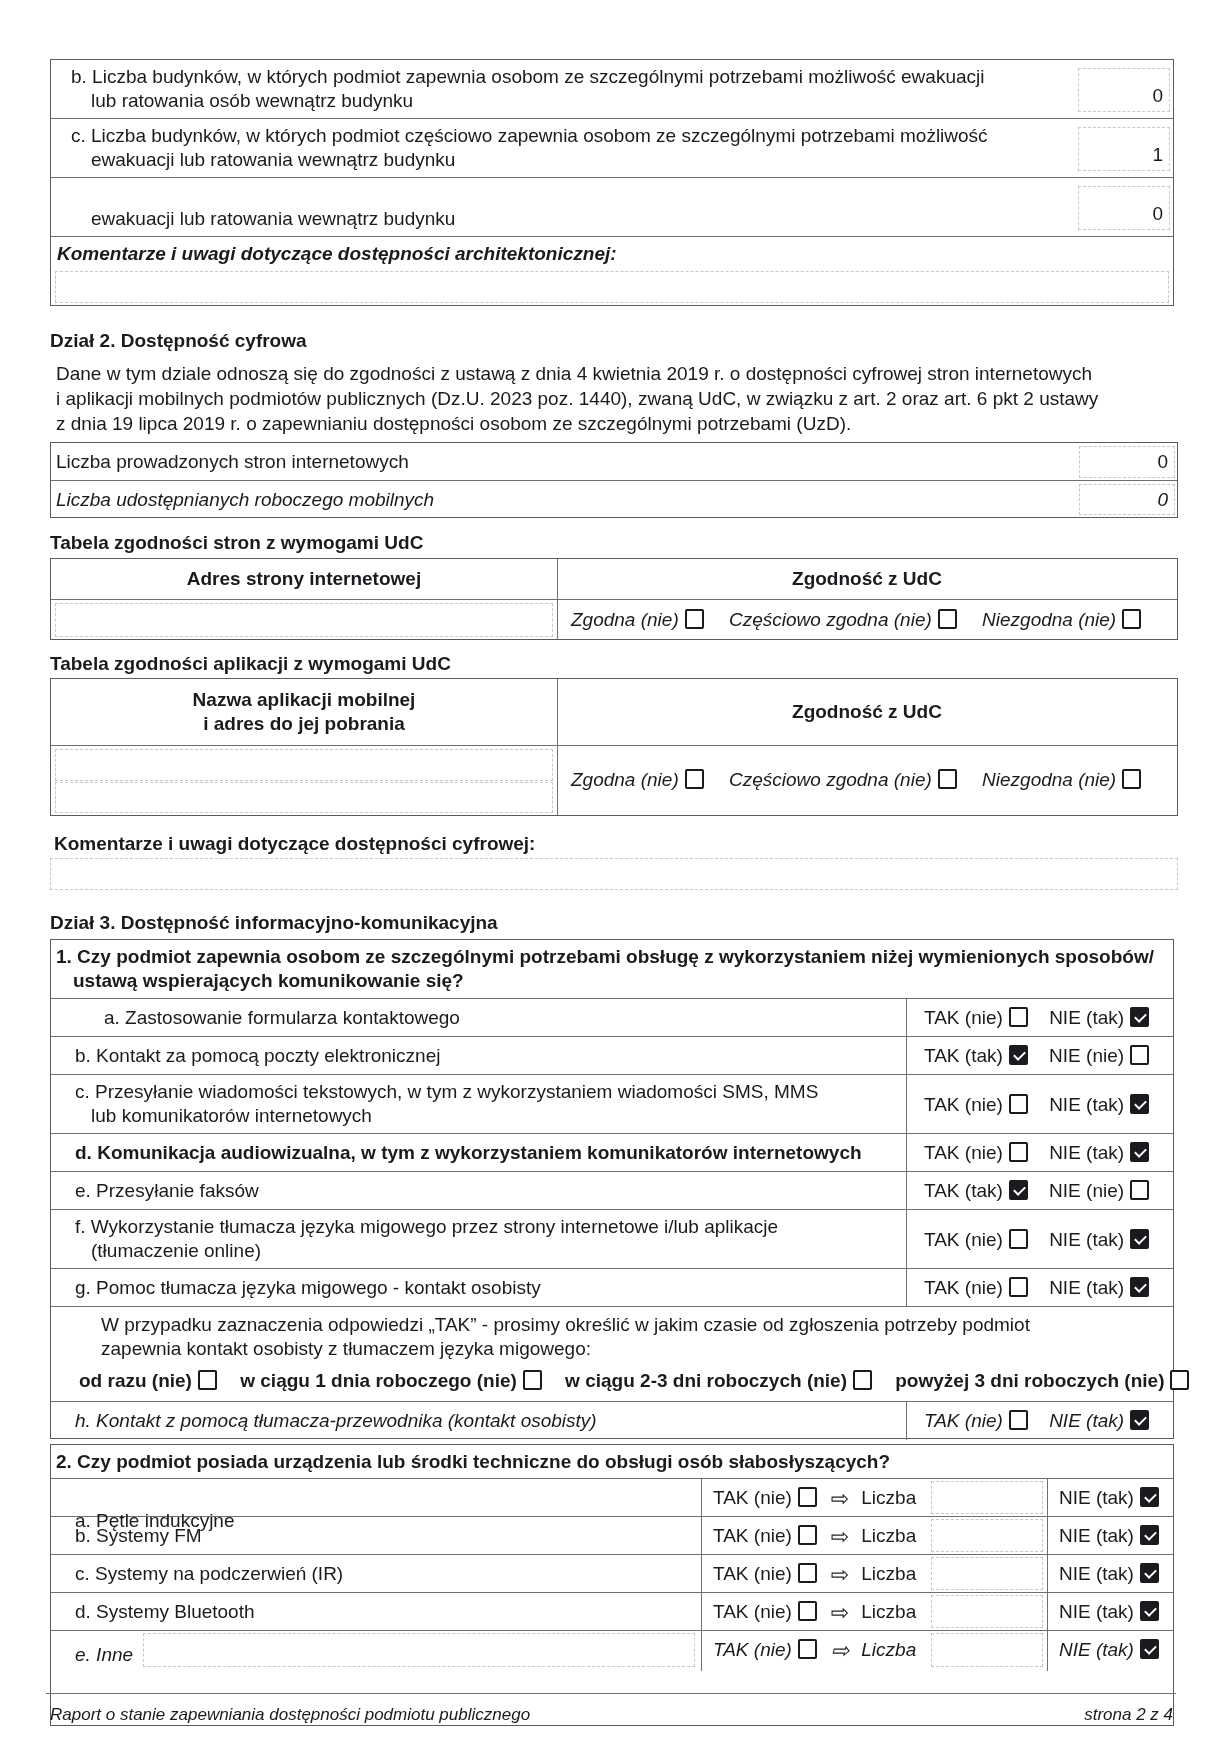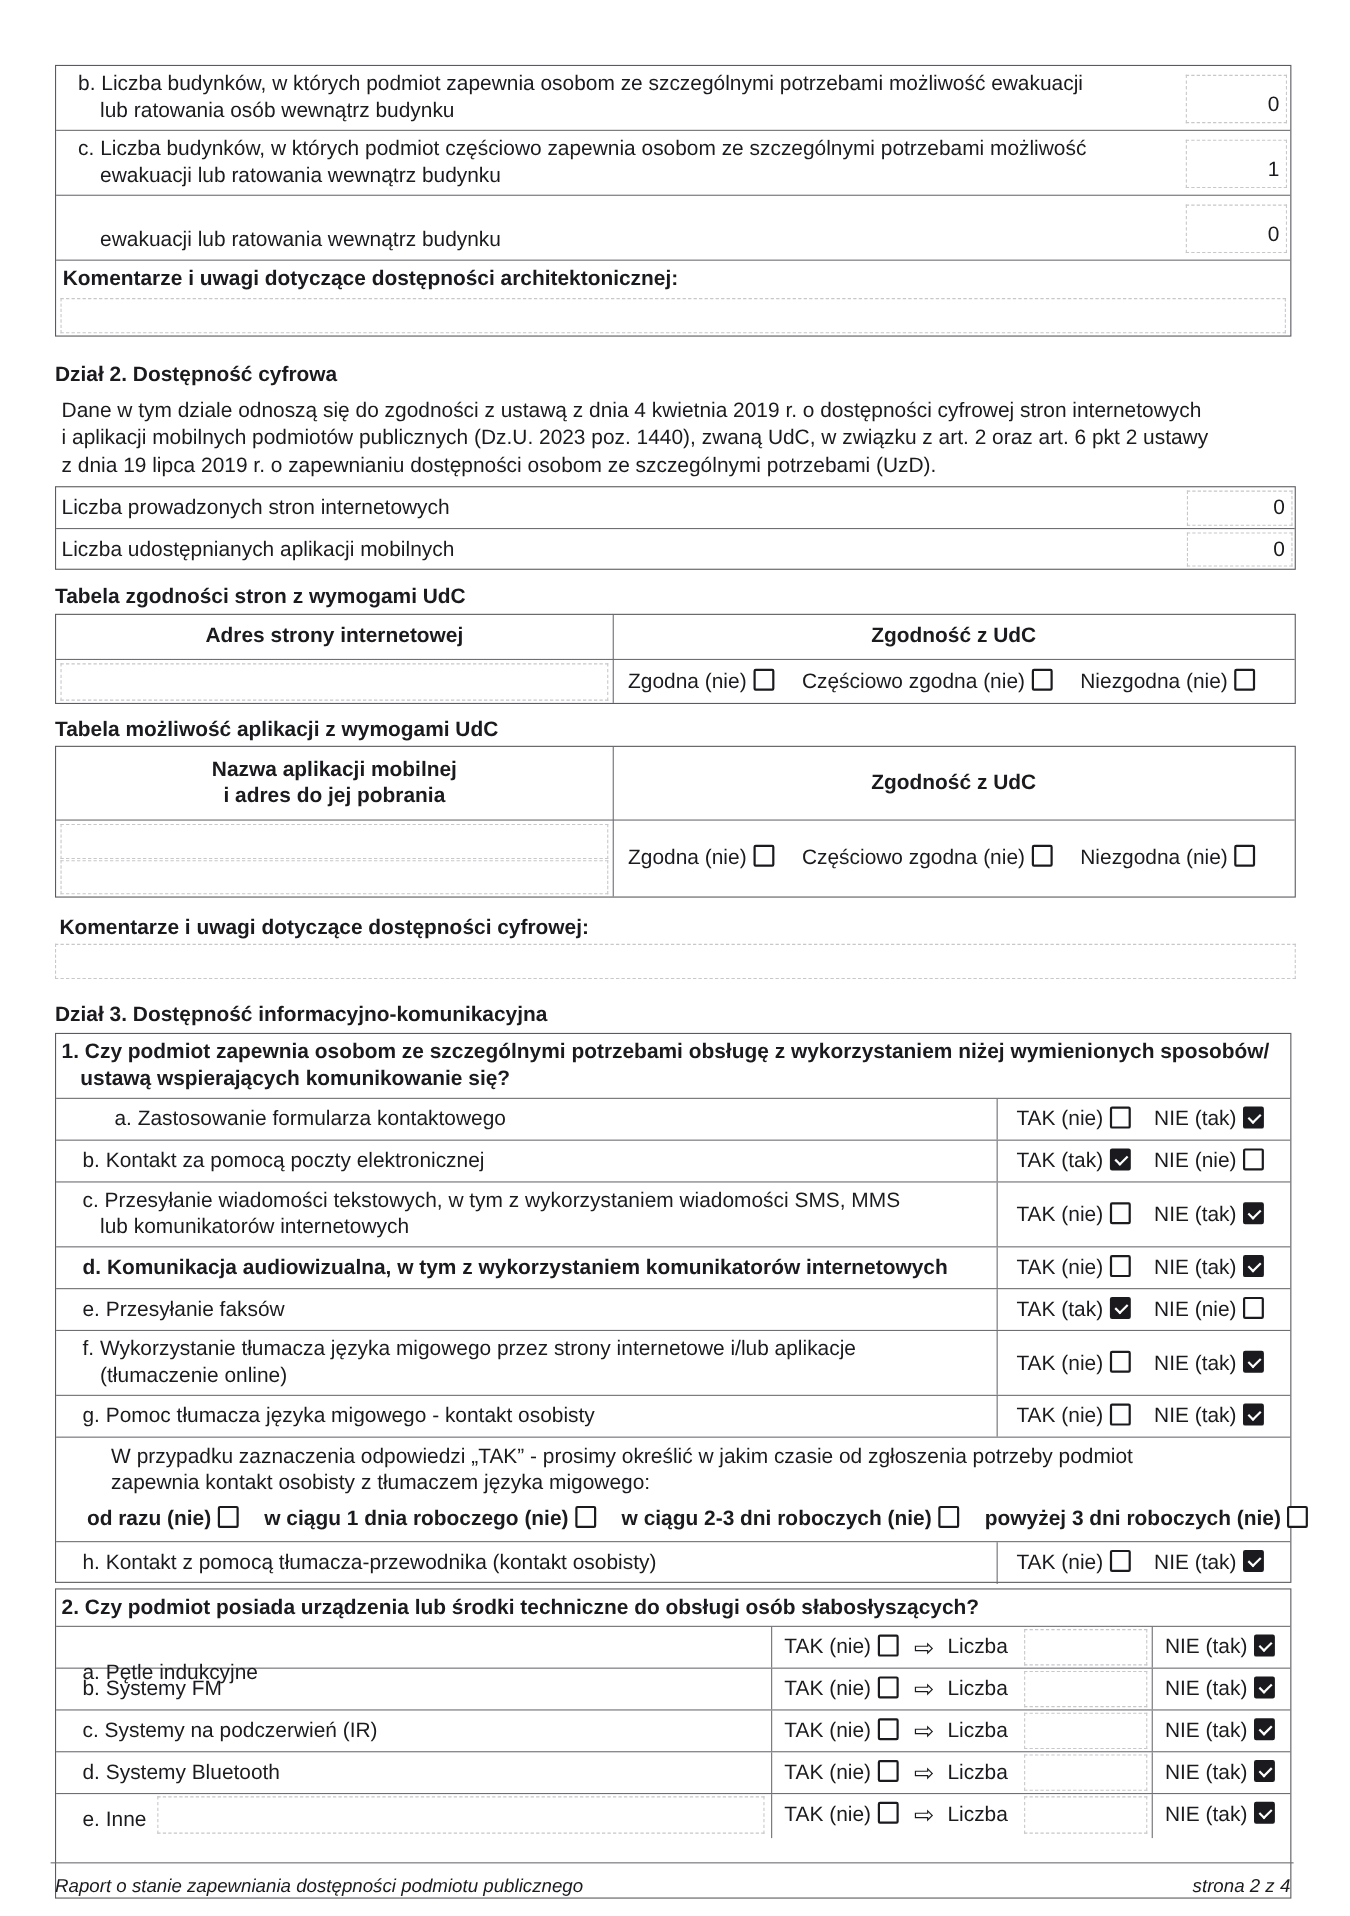--- a/index.html
+++ b/index.html
@@ -1,20 +1,20 @@
 <!DOCTYPE html>
 <html><head>
 <meta charset="utf-8">
 <style>
   * { box-sizing: border-box; margin: 0; padding: 0; }
   html, body { width: 1227px; height: 1742px; background: #ffffff; overflow: hidden; }
   body { font-family: "Liberation Sans", sans-serif; color: #1b1b1f; font-size: 19px; position: relative; }
   .tbl { position: absolute; border: 1.5px solid #5a5a60; }
   .row { position: absolute; left: 0; right: 0; border-bottom: 1.5px solid #6e6e74; }
-  .row.last { border-bottom: none; }
+  .row.last { border-bottom: none; font-style: italic; }
   .txt { position: absolute; line-height: 24px; white-space: nowrap; }
   .bold { font-weight: bold; }
   .val-box { position: absolute; border: 1px dashed #c8c8cc; text-align: right; padding-right: 6px; font-size: 19px; }
   .dotted-box { position: absolute; border: 1px dashed #c8c8cc; }
   .vline { position: absolute; top: 0; bottom: 0; border-left: 1.5px solid #6e6e74; }
 
   .cb { display: inline-block; width: 19px; height: 20px; border: 2px solid #1b1b1f; border-radius: 2px; vertical-align: -3px; margin-left: 6px; position: relative; background: #fff; }
   .cb.checked { background: #1b1b1f; }
   .cb.checked::after { content: ""; position: absolute; left: 5px; top: 2px; width: 5px; height: 9px; border-right: 2.5px solid #fff; border-bottom: 2.5px solid #fff; transform: rotate(45deg); }
   .opt { display: inline-block; white-space: nowrap; }
@@ -51,21 +51,21 @@
 <div class="txt" style="left:56px; top:362px;">Dane w tym dziale odnoszą się do zgodności z ustawą z dnia 4 kwietnia 2019 r. o dostępności cyfrowej stron internetowych</div>
 <div class="txt" style="left:56px; top:387px;">i aplikacji mobilnych podmiotów publicznych (Dz.U. 2023 poz. 1440), zwaną UdC, w związku z art. 2 oraz art. 6 pkt 2 ustawy</div>
 <div class="txt" style="left:56px; top:412px;">z dnia 19 lipca 2019 r. o zapewnianiu dostępności osobom ze szczególnymi potrzebami (UzD).</div>
 
 <div class="tbl" style="left:50px; top:442px; width:1128px; height:76px;">
   <div class="row" style="top:0; height:38px;">
     <div class="txt" style="left:5px; top:7px;">Liczba prowadzonych stron internetowych</div>
     <div class="val-box" style="left:1028px; top:3px; width:96px; height:32px; padding-top:4px;">0</div>
   </div>
   <div class="row last" style="top:38px; height:37px;">
-    <div class="txt" style="left:5px; top:7px;">Liczba udostępnianych aplikacji mobilnych</div>
+    <div class="txt" style="left:5px; top:7px;">Liczba udostępnianych roboczego mobilnych</div>
     <div class="val-box" style="left:1028px; top:3px; width:96px; height:31px; padding-top:4px;">0</div>
   </div>
 </div>
 
 <div class="txt bold" style="left:50px; top:531px;">Tabela zgodności stron z wymogami UdC</div>
 <div class="tbl" style="left:50px; top:558px; width:1128px; height:82px;">
   <div class="vline" style="left:506px;"></div>
   <div class="row" style="top:0; height:41px;">
     <div class="txt bold" style="left:0; width:506px; text-align:center; top:8px;">Adres strony internetowej</div>
     <div class="txt bold" style="left:506px; right:0; text-align:center; top:8px;">Zgodność z UdC</div>
@@ -73,21 +73,21 @@
   <div class="row last" style="top:41px; height:40px;">
     <div class="dotted-box" style="left:4px; top:3px; width:498px; height:34px;"></div>
     <div class="txt" style="left:520px; top:8px;">
       <span class="opt"><span>Zgodna (nie)</span><span class="cb"></span></span>
       <span class="opt" style="margin-left:20px;"><span>Częściowo zgodna (nie)</span><span class="cb"></span></span>
       <span class="opt" style="margin-left:20px;"><span>Niezgodna (nie)</span><span class="cb"></span></span>
     </div>
   </div>
 </div>
 
-<div class="txt bold" style="left:50px; top:652px;">Tabela możliwość aplikacji z wymogami UdC</div>
+<div class="txt bold" style="left:50px; top:652px;">Tabela zgodności aplikacji z wymogami UdC</div>
 <div class="tbl" style="left:50px; top:678px; width:1128px; height:138px;">
   <div class="vline" style="left:506px;"></div>
   <div class="row" style="top:0; height:67px;">
     <div class="txt bold" style="left:0; width:506px; text-align:center; top:9px;">Nazwa aplikacji mobilnej</div>
     <div class="txt bold" style="left:0; width:506px; text-align:center; top:33px;">i adres do jej pobrania</div>
     <div class="txt bold" style="left:506px; right:0; text-align:center; top:21px;">Zgodność z UdC</div>
   </div>
   <div class="row last" style="top:67px; height:70px;">
     <div class="dotted-box" style="left:4px; top:3px; width:498px; height:32px;"></div>
     <div class="dotted-box" style="left:4px; top:36px; width:498px; height:31px;"></div>

